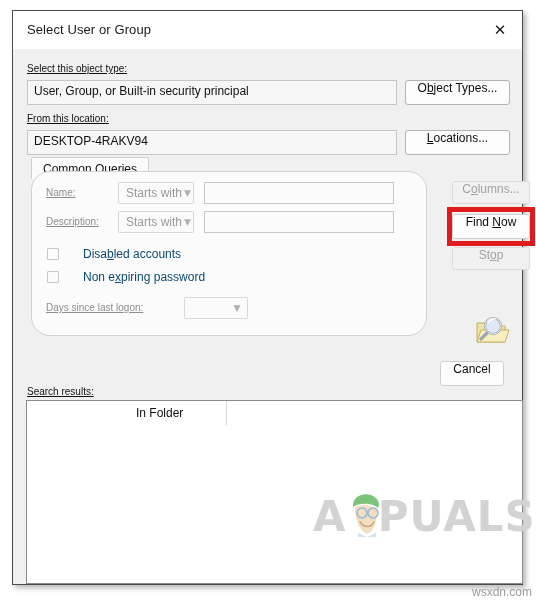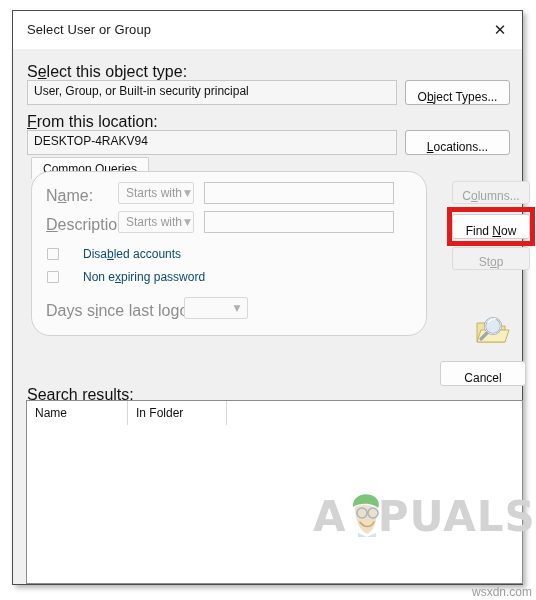--- a/index.html
+++ b/index.html
@@ -71,23 +71,24 @@
     left: 0;
     top: 38px;
     width: 100%;
     bottom: 0;
     background: #f0f0f0;
   }
 
   
   .lbl {
     position: absolute;
-    font-size: 16px;
+    font-size: 10px;
     color: #111111;
     white-space: nowrap;
+    text-decoration: underline;
   }
   .lbl.dim { color: #8d8d8d; }
   u { text-decoration: underline; text-underline-offset: 1px; }
 
   
   .field {
     position: absolute;
     background: #f6f6f6;
     border: 1px solid #c7c7c7;
     box-sizing: border-box;
@@ -102,21 +103,21 @@
   
   .btn {
     position: absolute;
     box-sizing: border-box;
     background: #fdfdfd;
     border: 1px solid #cfcfcf;
     border-radius: 3px;
     font-size: 12px;
     color: #0d0d0d;
     display: flex;
-    align-items: flex-end;
+    align-items: flex-start;
     justify-content: center;
     cursor: default;
     white-space: nowrap;
   }
   .btn.disabled {
     background: #f1f1f1;
     border-color: #dcdcdc;
     color: #a3a3a3;
   }
   .btn.primary-outline {
@@ -397,31 +398,30 @@
         <path d="M12 31 L16 19 L44 19 L40 31 Z" fill="#f8efc0" stroke="#c9b063" stroke-width="1"></path>
 
         <line x1="16" y1="28" x2="25" y2="19" stroke="#a0a6ae" stroke-width="3.2" stroke-linecap="round"></line>
 
         <circle cx="28" cy="15" r="8" fill="#dfe9f4" stroke="#8f9aa8" stroke-width="2"></circle>
         <circle cx="28" cy="15" r="8" fill="none" stroke="#ffffff" stroke-width="0.8"></circle>
         <path d="M23 11 a8 8 0 0 1 7 -3" fill="none" stroke="#ffffff" stroke-width="1.6" stroke-linecap="round"></path>
       </svg>
 
 
-      <div class="btn" style="left:427px; top:312px; width:86px; height:25px;">
+      <div class="btn" style="left:427px; top:312px; width:64px; height:25px;">
         <span>Cancel</span>
       </div>
 
       <div class="lbl" style="left:14px; top:337px;">Search res<u>u</u>lts:</div>
 
     </div>
 
     <div class="results">
       <div class="res-header">
-        <div class="res-col" style="left:0; width:101px;">Name</div>
         <div class="res-col" style="left:101px; width:99px;">In Folder</div>
       </div>
     </div>
 
     <div class="watermark">
       <div class="wm-text">A&nbsp;&nbsp;PUALS</div>
       <svg class="wm-mascot" viewBox="0 0 40 46">
 
         <path d="M7 16 C6 6 16 1 25 4 C33 7 34 13 32 17 C27 12 14 11 7 16 Z" fill="#7cc47a"></path>
 

